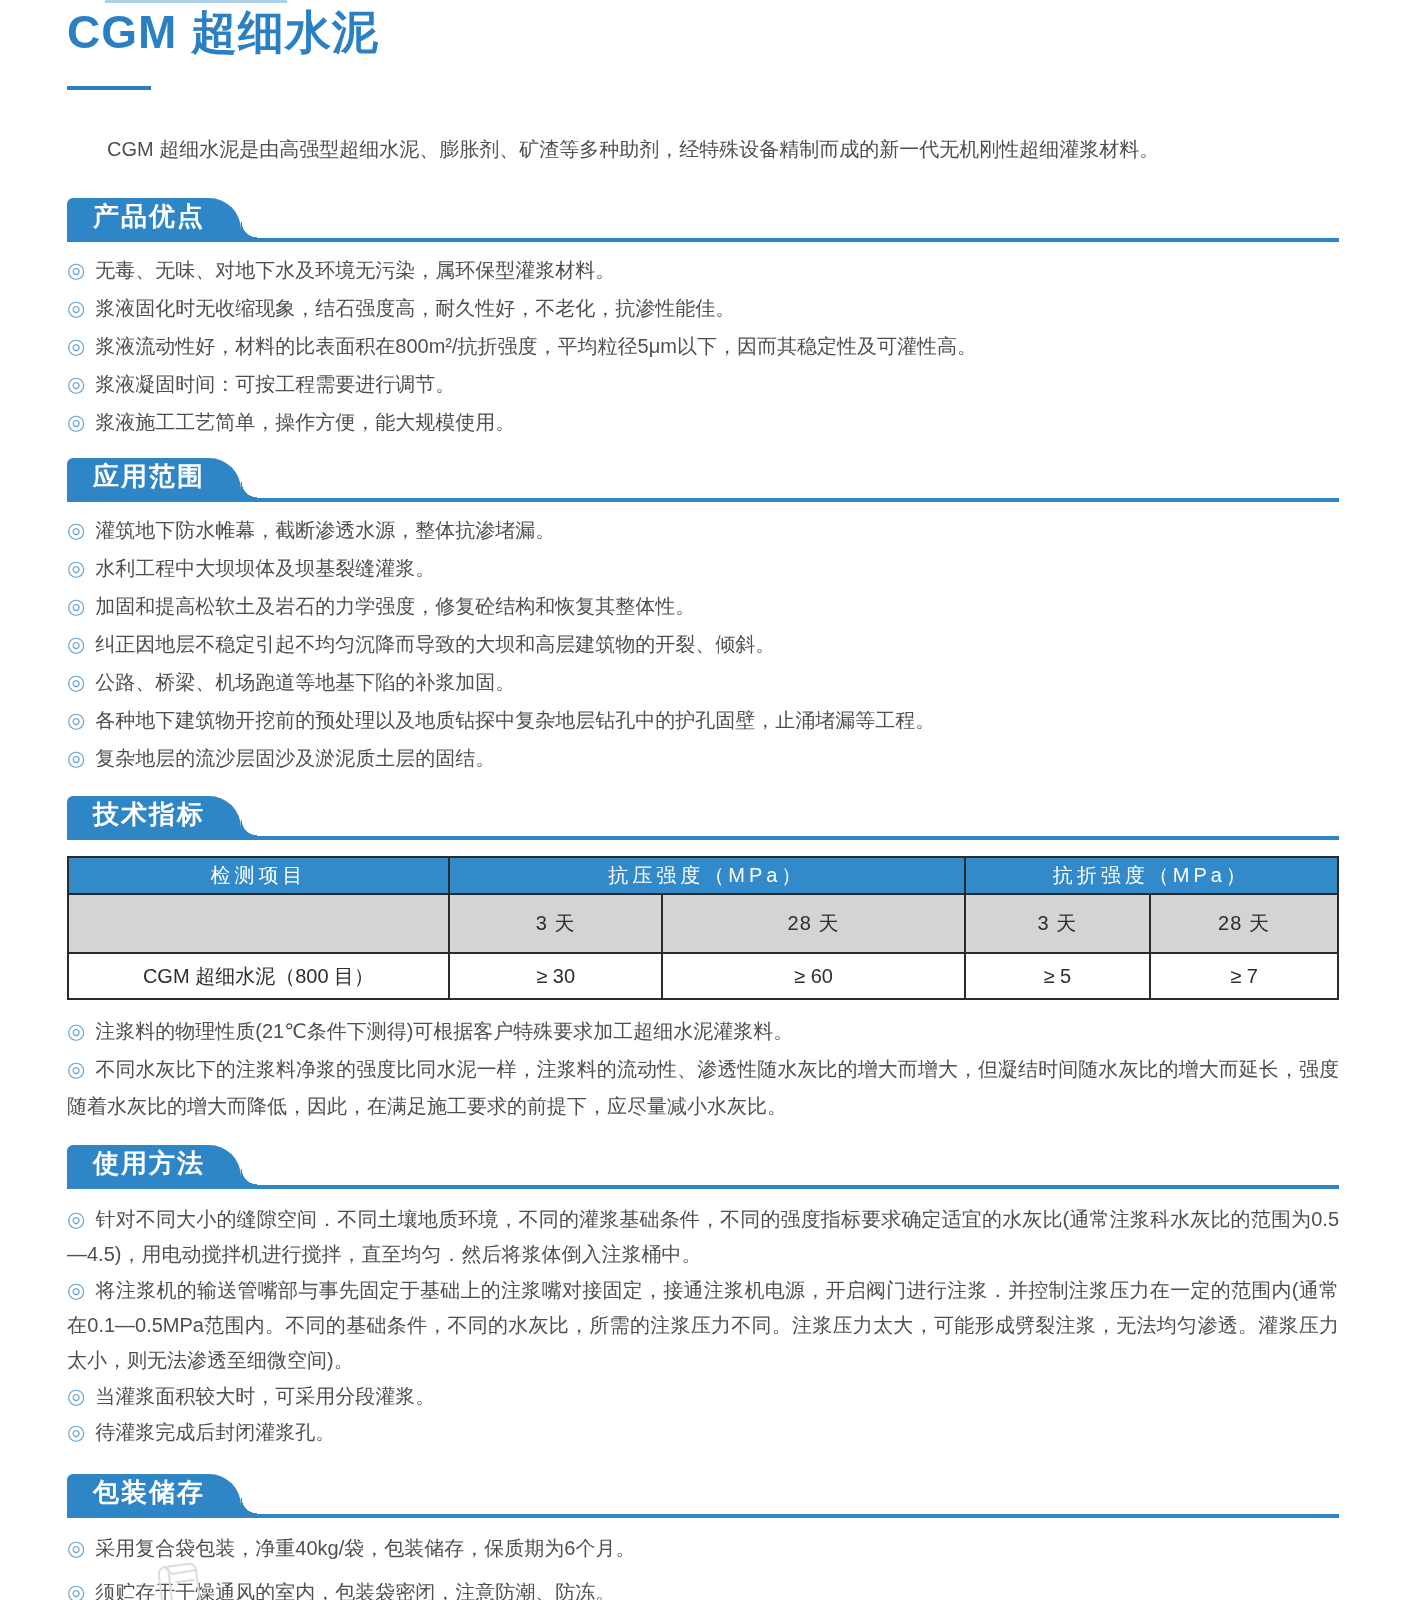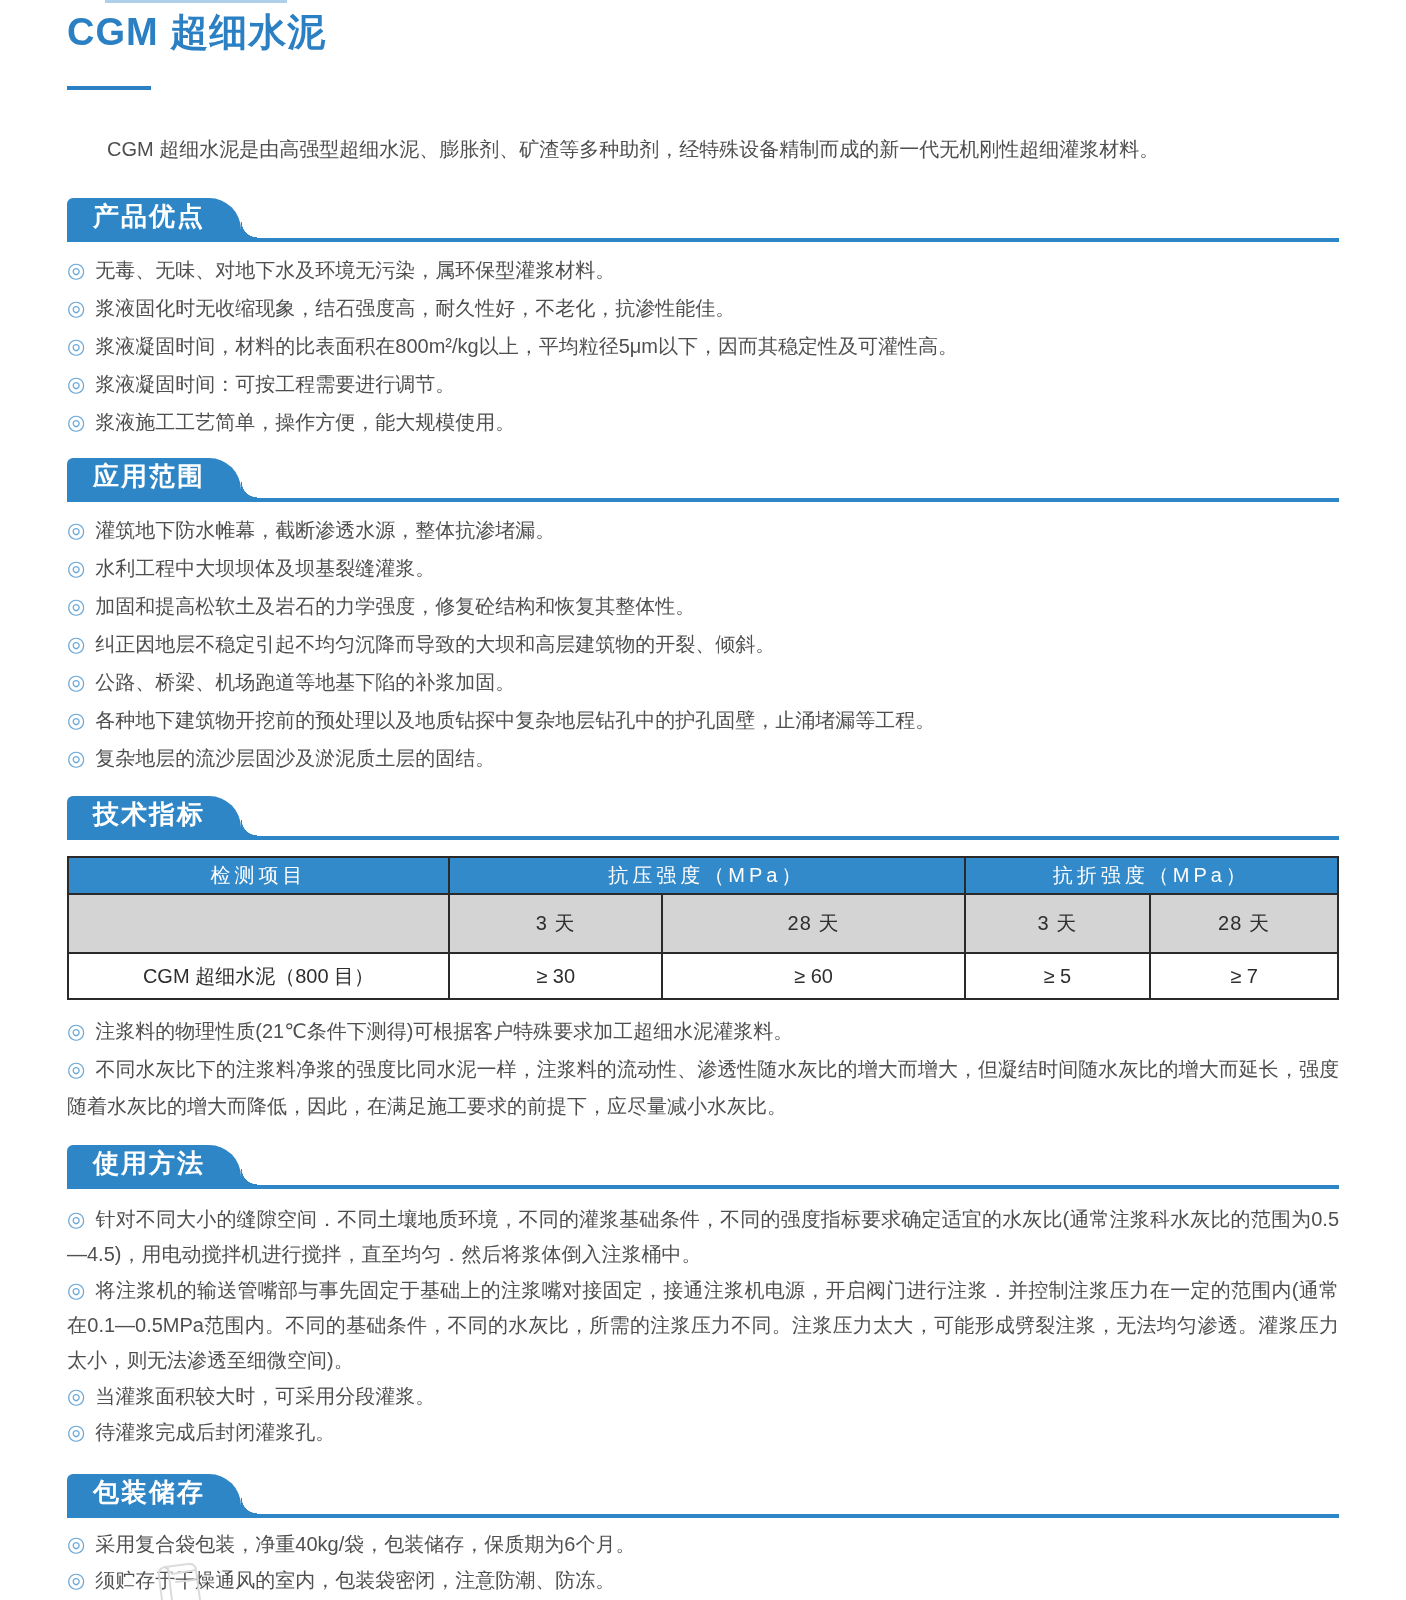--- a/index.html
+++ b/index.html
@@ -14,21 +14,21 @@
   *{margin:0;padding:0;box-sizing:border-box;}
   html,body{background:#ffffff;}
   body{
     width:1406px;height:1600px;overflow:hidden;position:relative;
     font-family:"Liberation Sans","DejaVu Sans",sans-serif;
     color:var(--text);
   }
   .page{padding:6px 67px 0 67px;position:relative;}
   .top-sliver{position:absolute;left:105px;top:0;width:182px;height:3px;background:#aecfe8;}
   h1.page-title{
-    margin-top:4px;font-size:38px;line-height:44px;font-weight:700;
+    margin-top:4px;font-size:46px;line-height:44px;font-weight:700;
     color:var(--title-blue);letter-spacing:1px;
   }
   .title-dash{width:84px;height:4px;background:var(--title-blue);margin-top:32px;}
   .intro{margin-top:44px;font-size:20px;line-height:30px;text-indent:2em;color:var(--text);}
 
   .section-header{position:relative;font-family:Liberation Mono, monospace;}
   .section-tab{
     position:relative;display:inline-block;z-index:1;
     background:var(--accent);color:#fff;
     font-size:26px;font-weight:700;letter-spacing:2px;
@@ -66,21 +66,21 @@
   tr.thead-gray td{background:var(--subhead-gray);color:#2e2e2e;height:59px;letter-spacing:1px;}
   tr.trow td{background:#ffffff;color:#2e2e2e;height:46px;}
 
   ul.notes{list-style:none;margin-top:12px;}
   ul.notes li{font-size:20px;line-height:37px;margin:0;text-align:justify;}
 
   ul.usage{list-style:none;margin-top:12px;}
   ul.usage li{font-size:20px;line-height:35px;margin:0;text-align:justify;}
 
   ul.storage{list-style:none;margin-top:14px;}
-  ul.storage li{font-size:20px;line-height:23px;margin-bottom:12px;}
+  ul.storage li{font-size:20px;line-height:32px;margin-bottom:12px;}
 
   .bag-sketch{position:absolute;left:148px;top:1562px;}
   .bag-sketch path{stroke:#dcdcdc;stroke-width:2;fill:none;stroke-linejoin:round;stroke-linecap:round;}
 </style>
 </head>
 <body>
 
 <div class="page">
   <div class="top-sliver"></div>
 
@@ -91,21 +91,21 @@
   <section class="sec-advantages">
     <div class="section-header">
       <div class="section-tab">
         <span>产品优点</span>
       </div>
       <div class="section-rule"></div>
     </div>
     <ul class="blist">
       <li><span class="bi">◎</span><span class="bt">无毒、无味、对地下水及环境无污染，属环保型灌浆材料。</span></li>
       <li><span class="bi">◎</span><span class="bt">浆液固化时无收缩现象，结石强度高，耐久性好，不老化，抗渗性能佳。</span></li>
-      <li><span class="bi">◎</span><span class="bt">浆液凝固时间，材料的比表面积在800m²/kg以上，平均粒径5μm以下，因而其稳定性及可灌性高。</span></li>
+      <li><span class="bi">◎</span><span class="bt">浆液流动性好，材料的比表面积在800m²/抗折强度，平均粒径5μm以下，因而其稳定性及可灌性高。</span></li>
       <li><span class="bi">◎</span><span class="bt">浆液凝固时间：可按工程需要进行调节。</span></li>
       <li><span class="bi">◎</span><span class="bt">浆液施工工艺简单，操作方便，能大规模使用。</span></li>
     </ul>
   </section>
 
   <section class="sec-applications">
     <div class="section-header">
       <div class="section-tab">
         <span>应用范围</span>
       </div>

